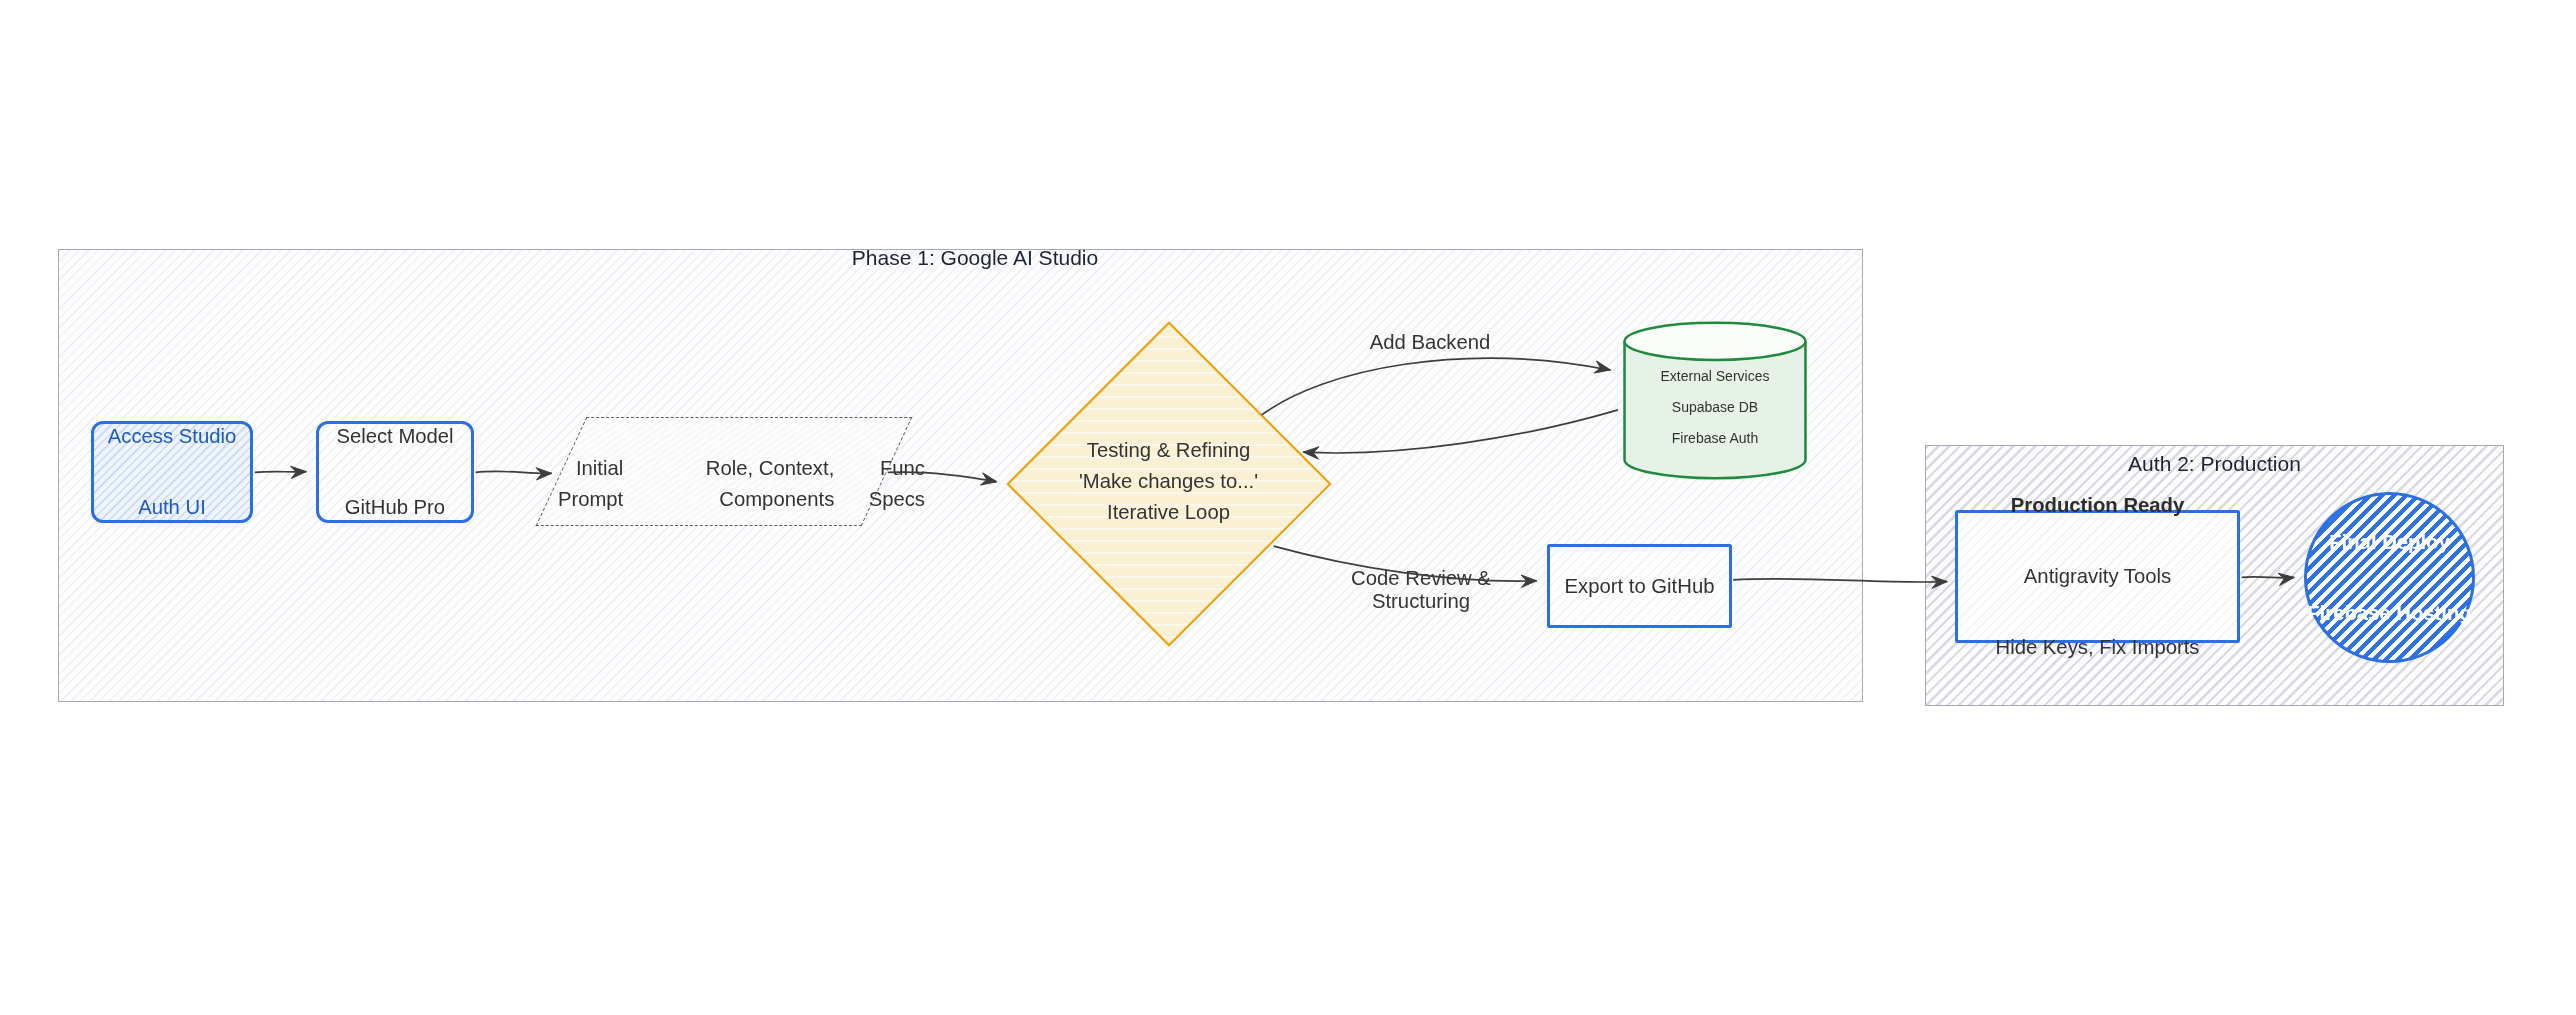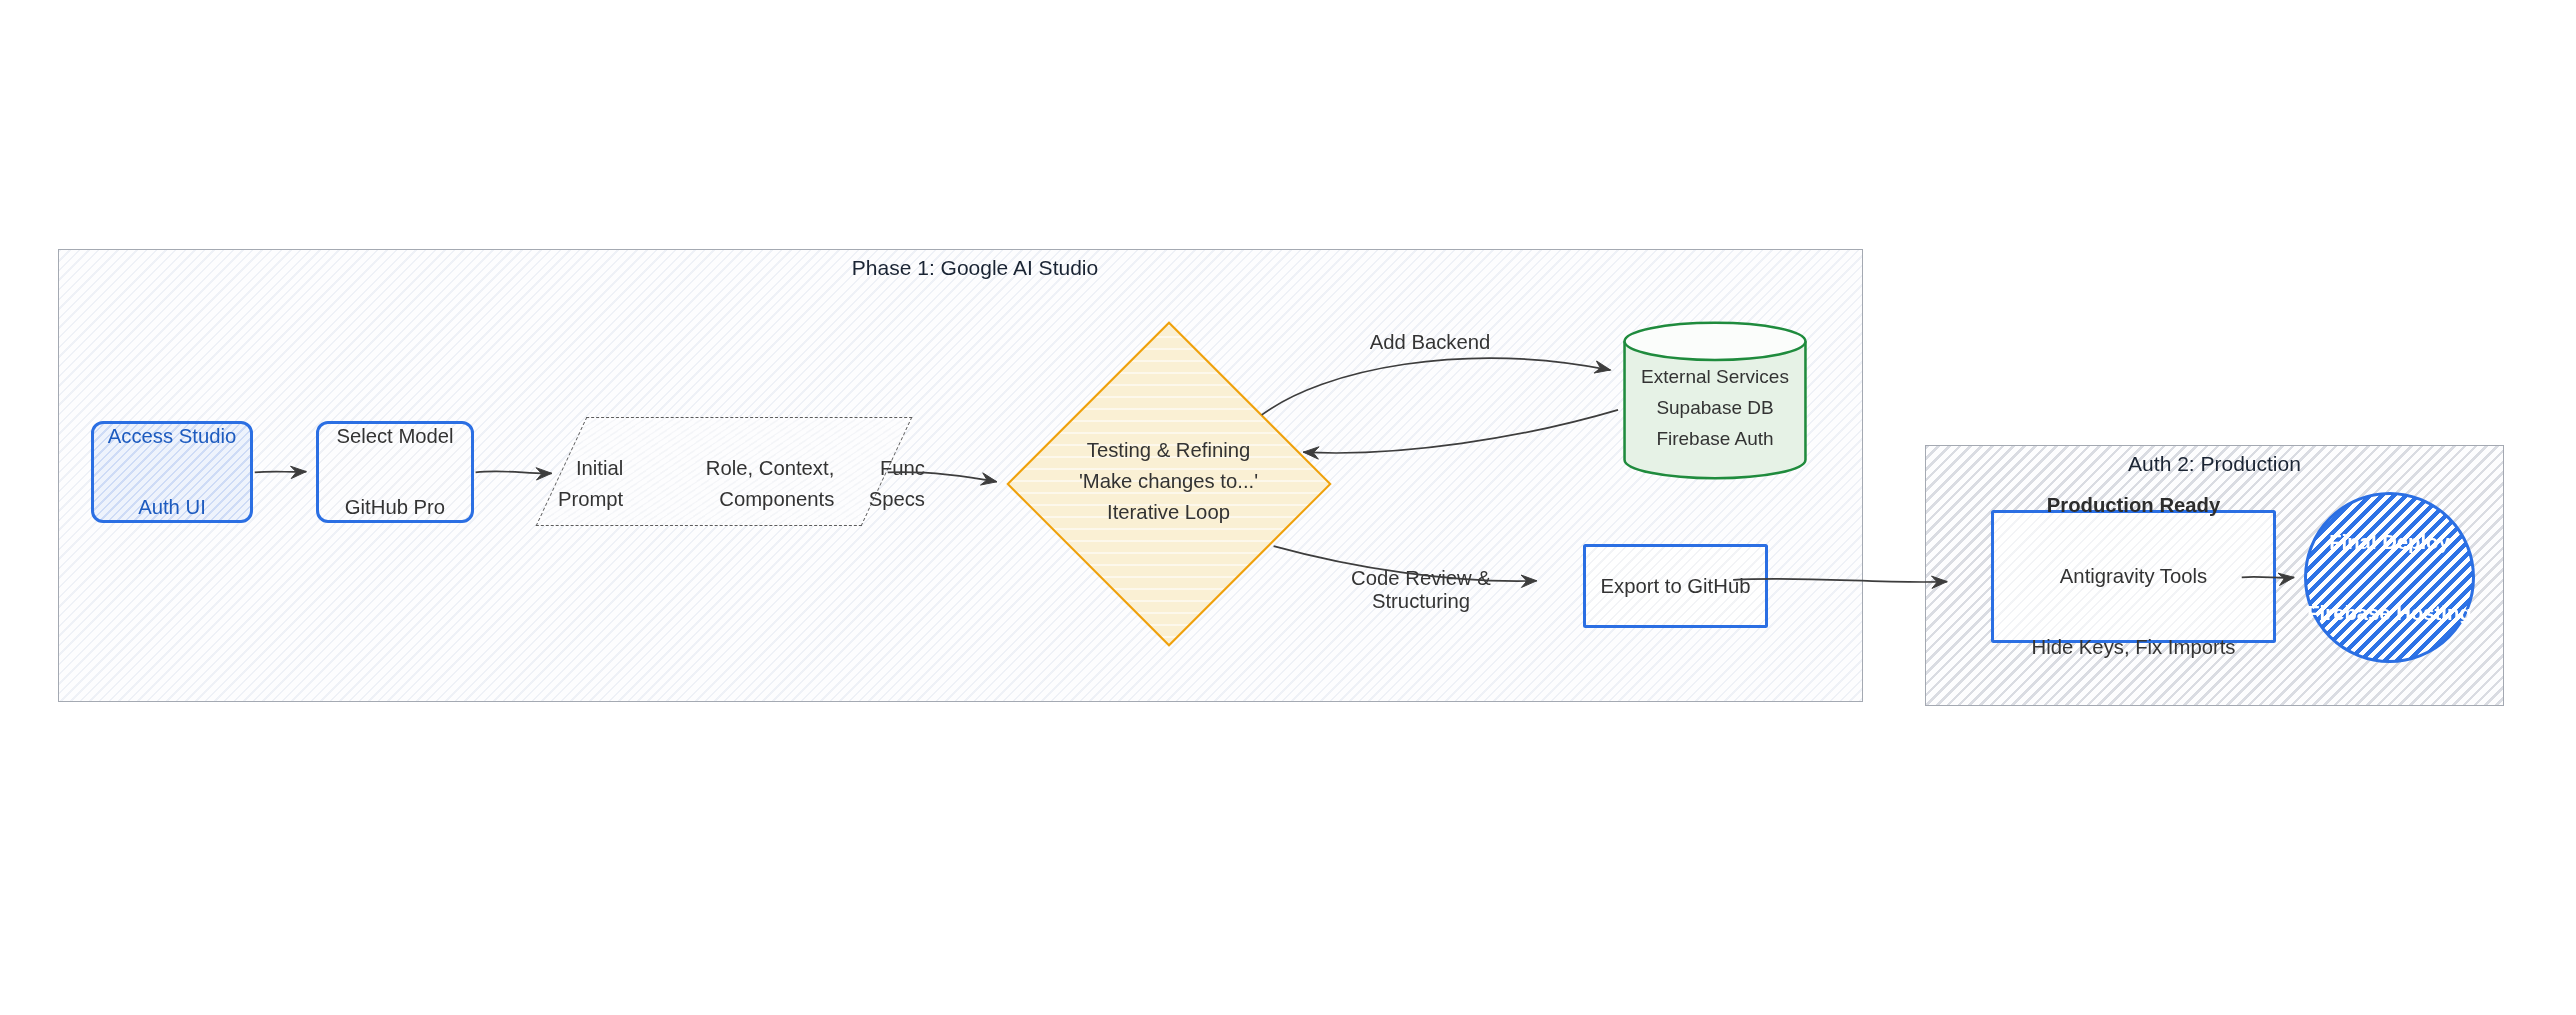--- a/index.html
+++ b/index.html
@@ -33,21 +33,21 @@
     background-image: repeating-linear-gradient(135deg,
       rgba(206,209,217,0.75) 0 2.5px, rgba(255,255,255,0) 2.5px 7.6px);
   }
   .cluster-label {
     position: absolute;
     text-align: center;
     font-size: 21px;
     color: #1a2433;
     z-index: 15;
   }
-  .cluster-label.p1 { left: 58px;  top: 256px; width: 1834px; }
+  .cluster-label.p1 { left: 58px;  top: 246px; width: 1834px; }
   .cluster-label.p2 { left: 1925px; top: 452px; width: 579px; }
 
   
   .node {
     position: absolute;
     z-index: 20;
     display: flex;
     flex-direction: column;
     align-items: center;
     justify-content: center;
@@ -110,32 +110,31 @@
     display: flex; flex-direction: column; align-items: center;
     text-align: center; font-size: 20.3px; line-height: 31px;
     z-index: 21;
   }
 
   
   .cyl-wrap { position: absolute; left: 1622px; top: 320px; width: 186px; height: 161px; z-index: 20; }
   .cyl-text {
     position: absolute; left: 0; top: 41px; width: 186px;
     display: flex; flex-direction: column; align-items: center;
-    text-align: center; font-size: 19px; line-height: 31px;
+    text-align: center; font-size: 14px; line-height: 31px;
     z-index: 21;
   }
 
   
   .blue-square {
     border: 3.4px solid #2b6fe3;
     border-radius: 2.5px;
     background-color: #ffffff;
     background-image: repeating-linear-gradient(135deg,
       rgba(214,218,226,0.3) 0 1.7px, rgba(255,255,255,0) 1.7px 6.8px);
-    margin-left: 36px;
   }
   .export   { left: 1547px; top: 544px; width: 185px; height: 84px; }
   .prodready{ left: 1955px; top: 510px; width: 285px; height: 133px; }
 
   
   .deploy-circle {
     left: 2304px; top: 492px; width: 171px; height: 171px;
     border: 3.4px solid #2b6fe3;
     border-radius: 50%;
     background-color: #ffffff;

